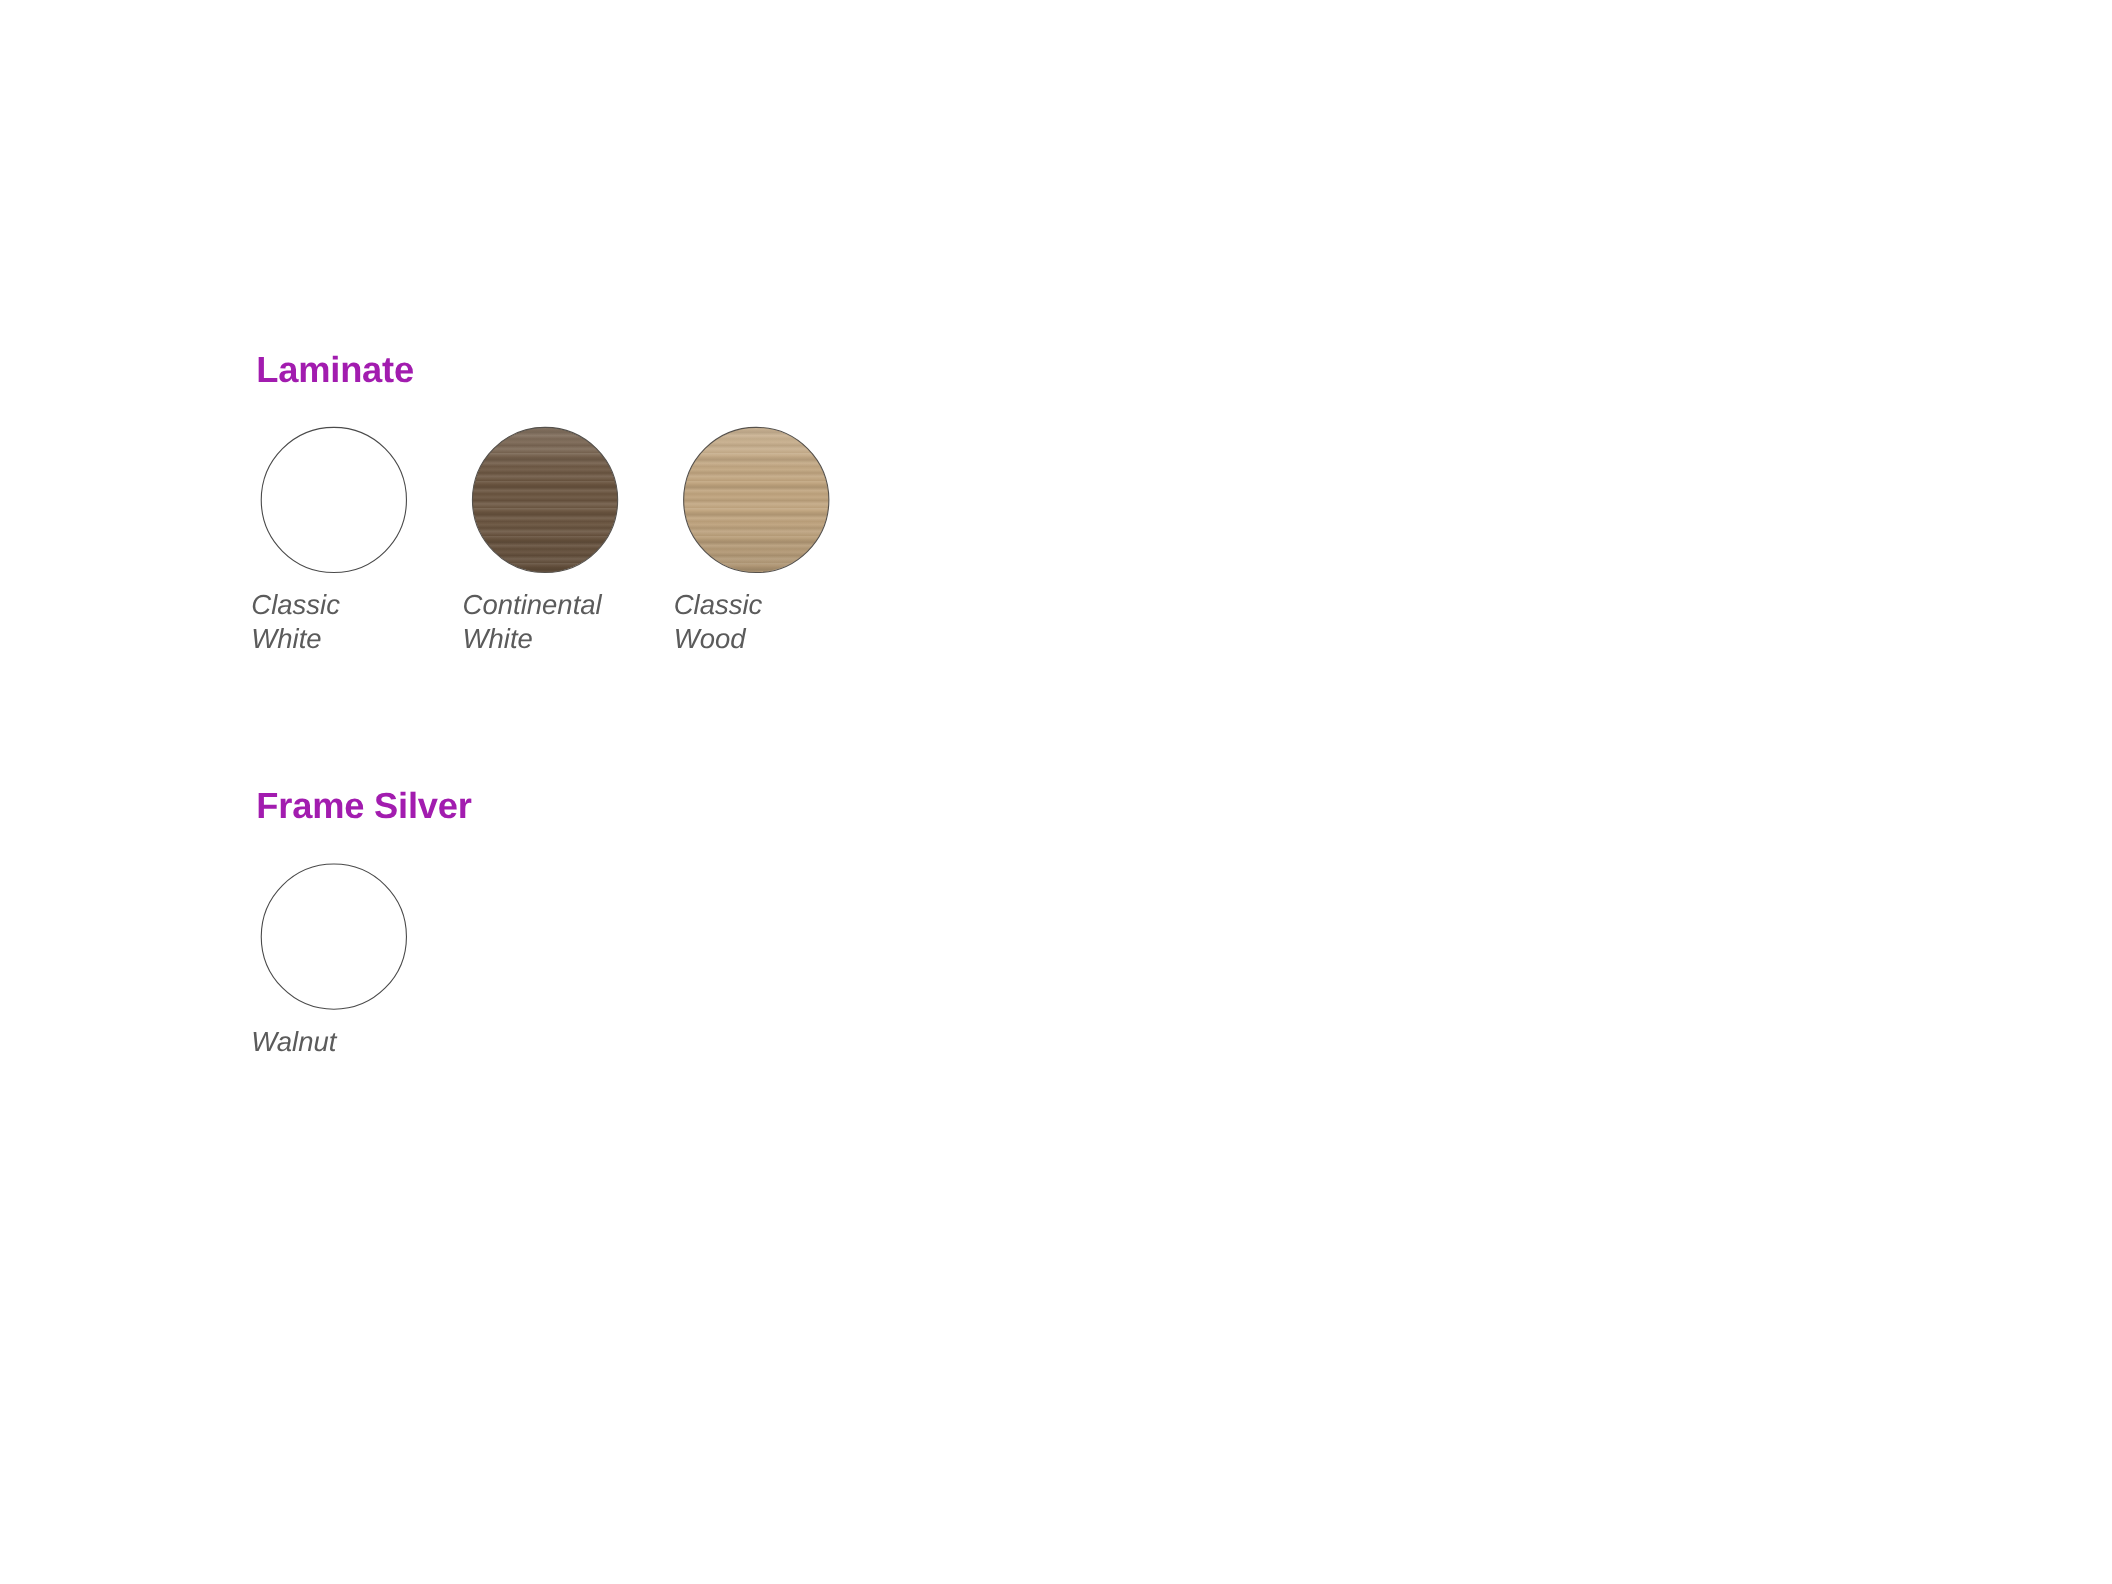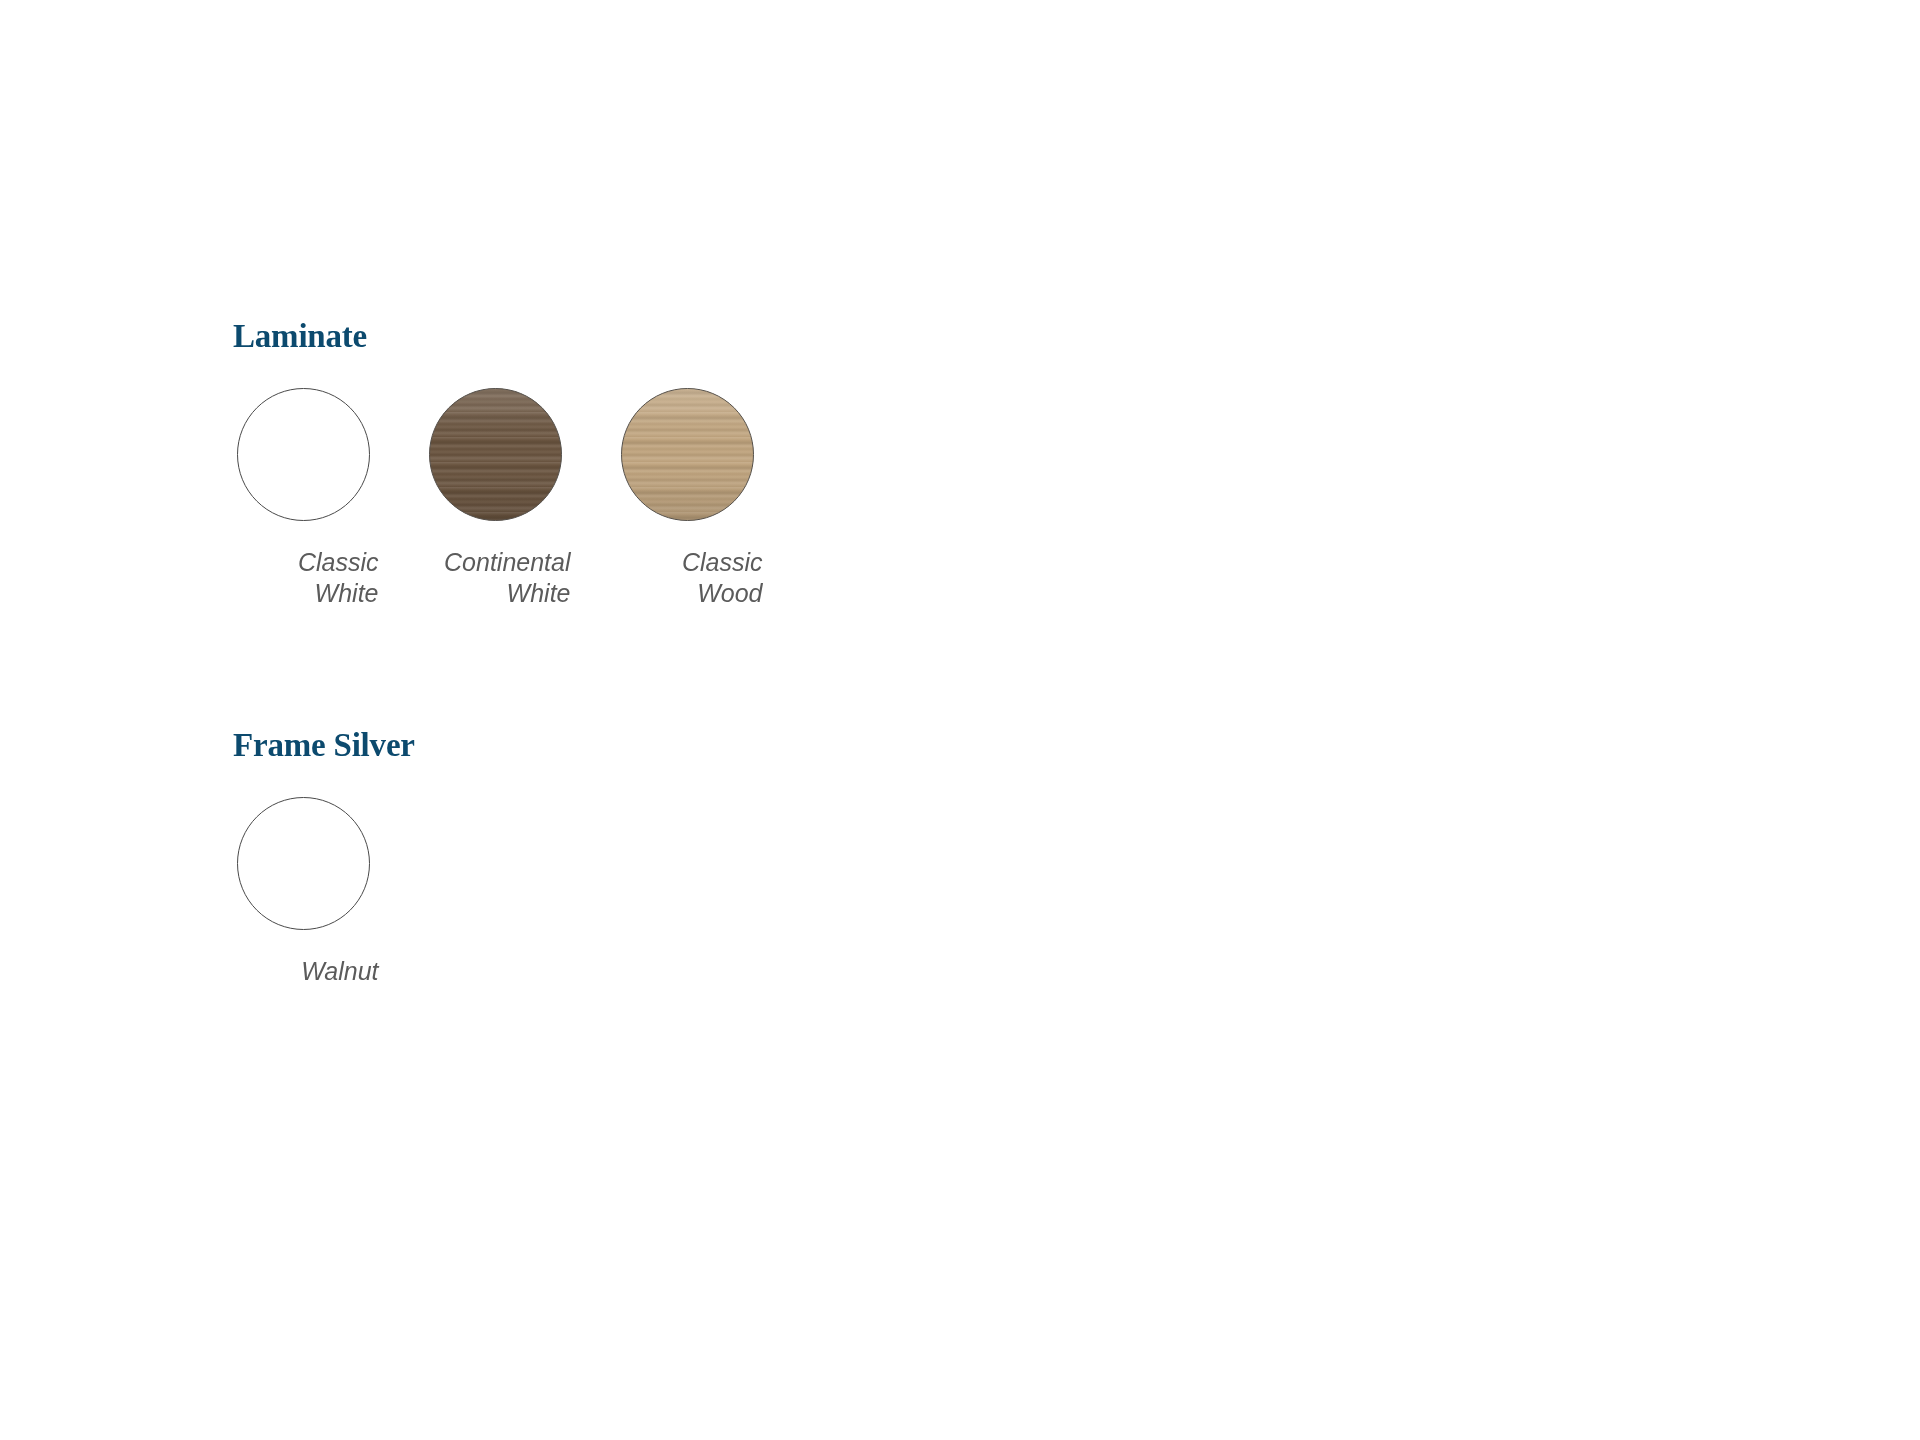--- a/index.html
+++ b/index.html
@@ -23,24 +23,24 @@
   }
 
   .option-group {
     margin: 0;
   }
   .option-group + .option-group {
     margin-top: 118px;
   }
 
   .group-heading {
-    font-family: Liberation Serif, serif;
+    font-family: Liberation Sans, sans-serif;
     font-size: 33px;
     font-weight: bold;
-    color: #0c4a6e;
+    color: #a21caf;
     letter-spacing: -0.2px;
     line-height: 1.1;
     margin: 0 0 34px 0;
     white-space: nowrap;
   }
 
   .swatch-row {
     display: flex;
     flex-direction: row;
     align-items: flex-start;
@@ -109,27 +109,27 @@
     background: linear-gradient(
       to bottom,
       rgba(255,255,255,0.16) 0%,
       rgba(255,255,255,0.00) 34%,
       rgba(0,0,0,0.00) 62%,
       rgba(0,0,0,0.10) 100%
     );
   }
 
   .swatch-label {
-    margin-top: 26px;
+    margin-top: 14px;
     font-family: "Liberation Sans", sans-serif;
     font-size: 25px;
     font-style: italic;
     color: #5b5b5b;
     line-height: 1.23;
-    text-align: right;
+    text-align: left;
     width: 150px;
     word-spacing: normal;
   }
 </style>
 </head>
 <body>
 
 <div class="page">
 
   <section class="option-group">

